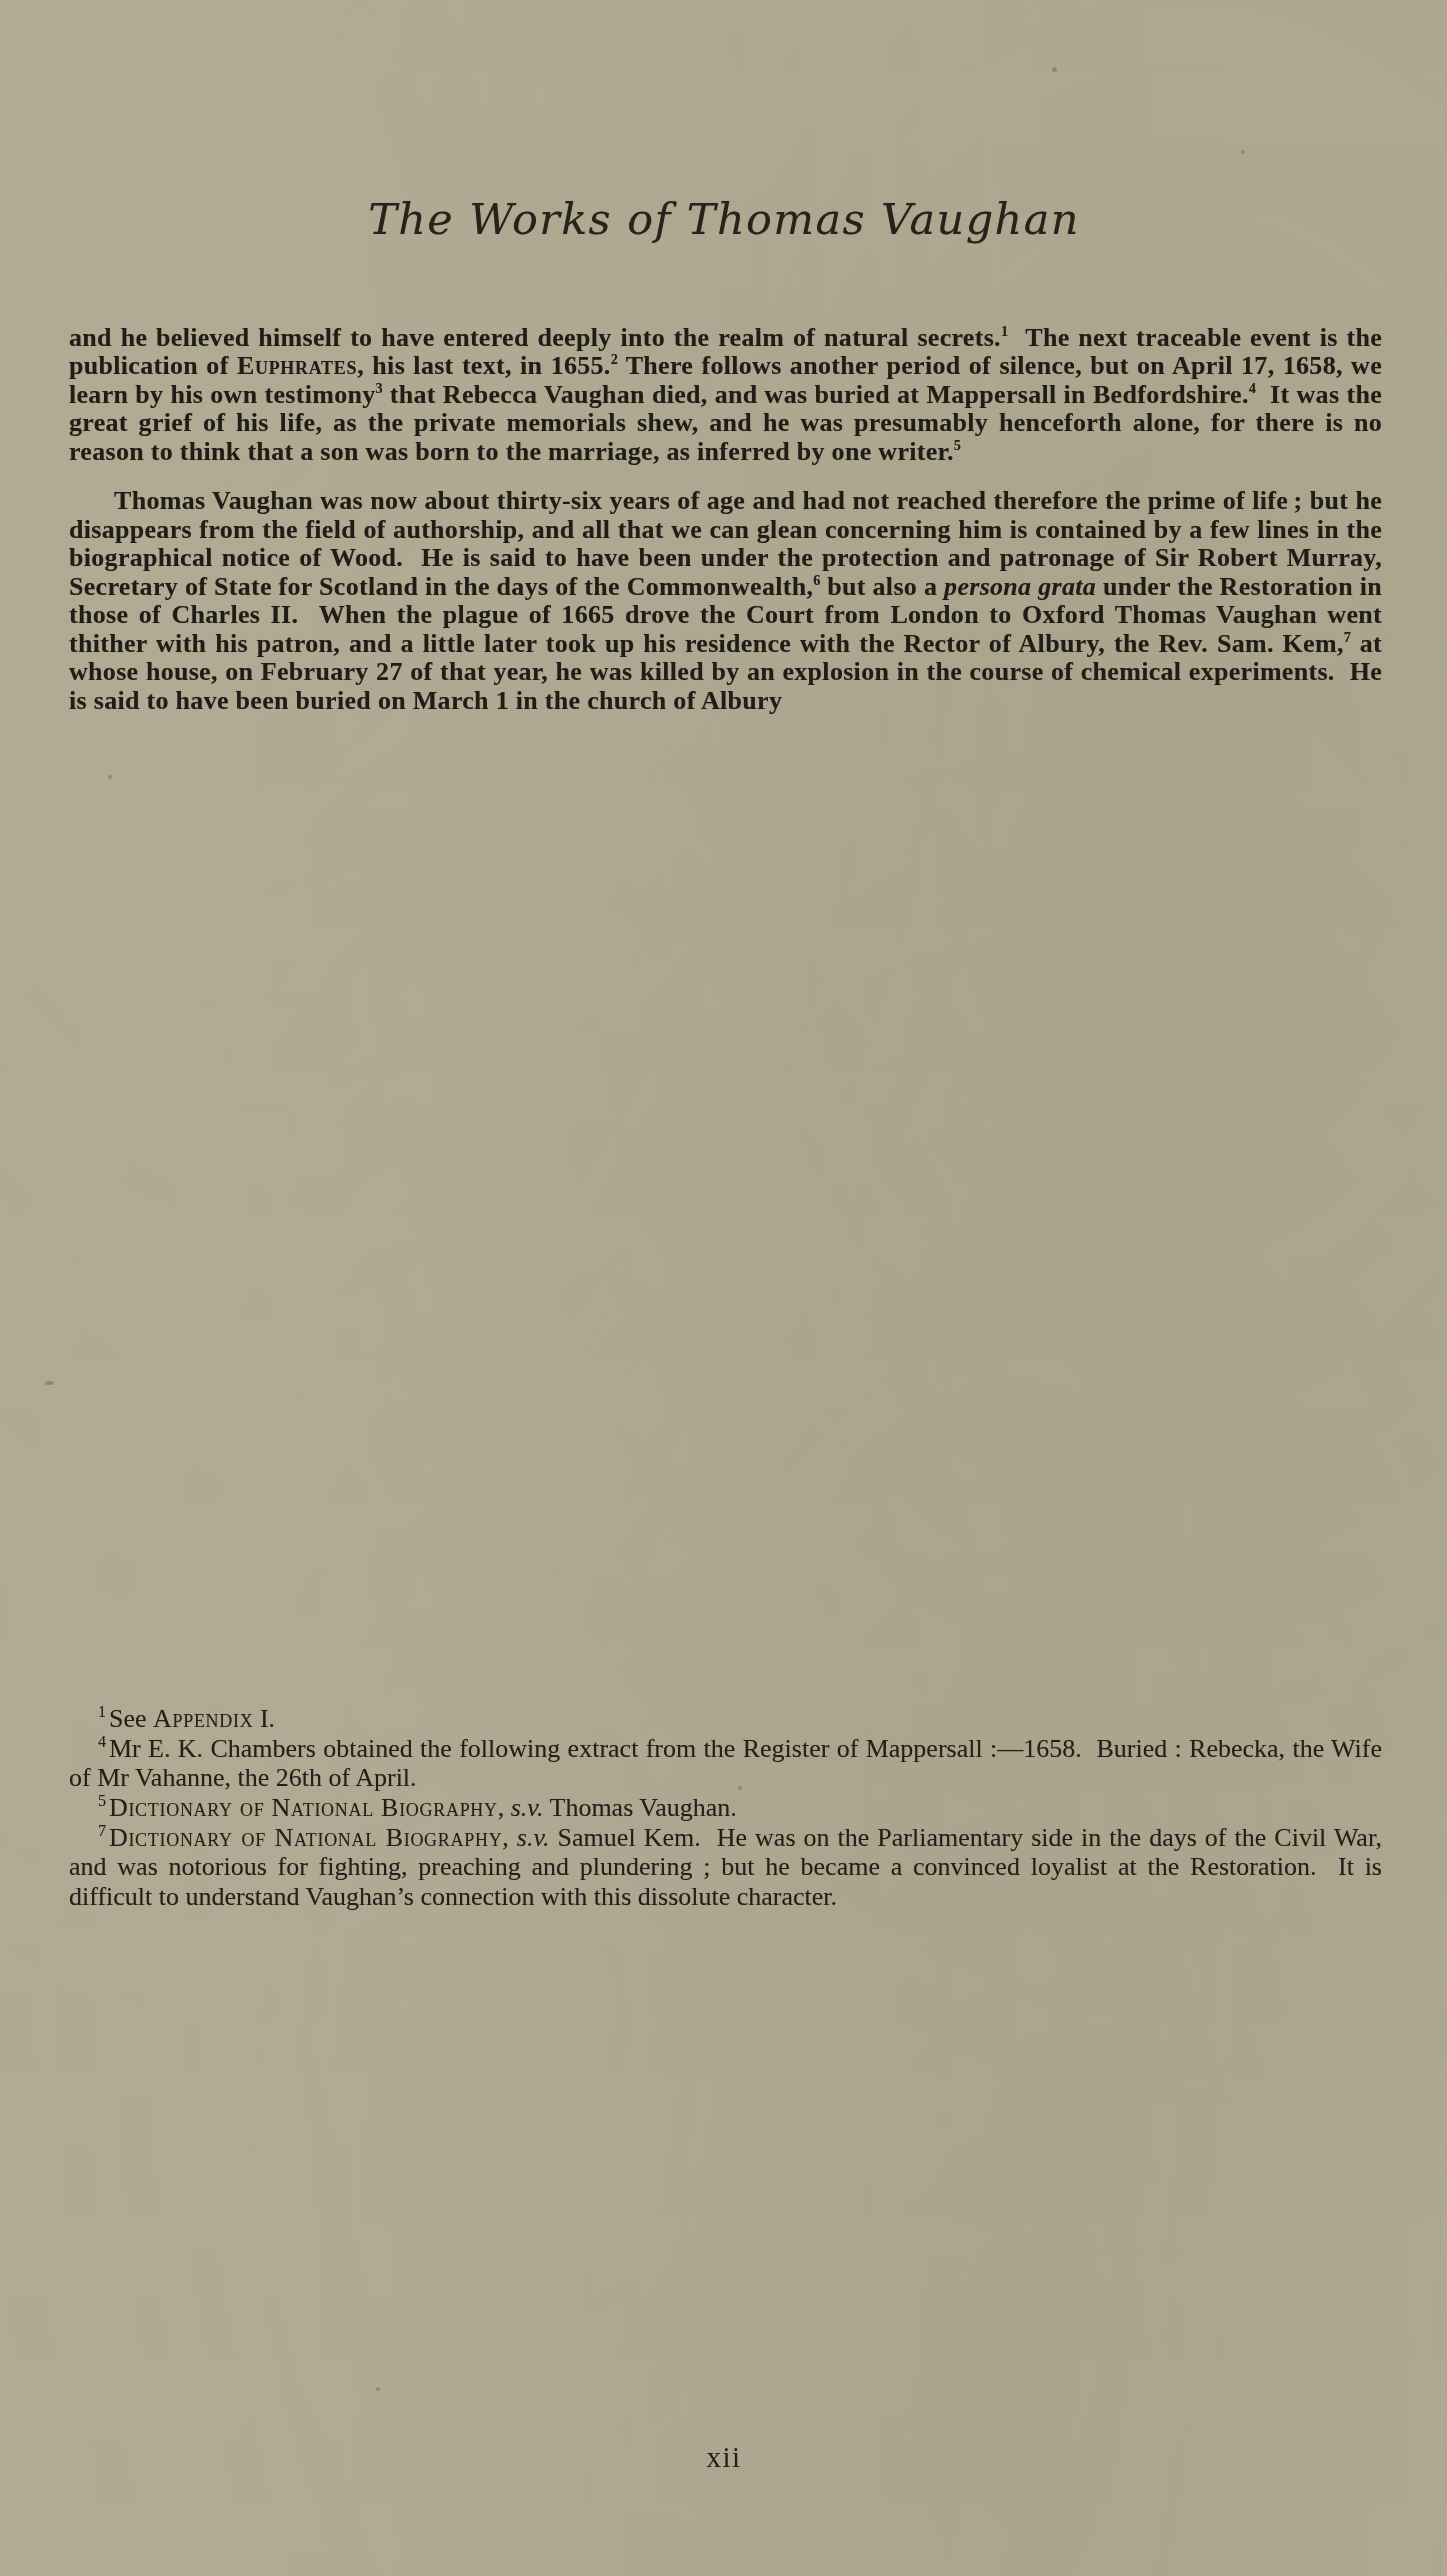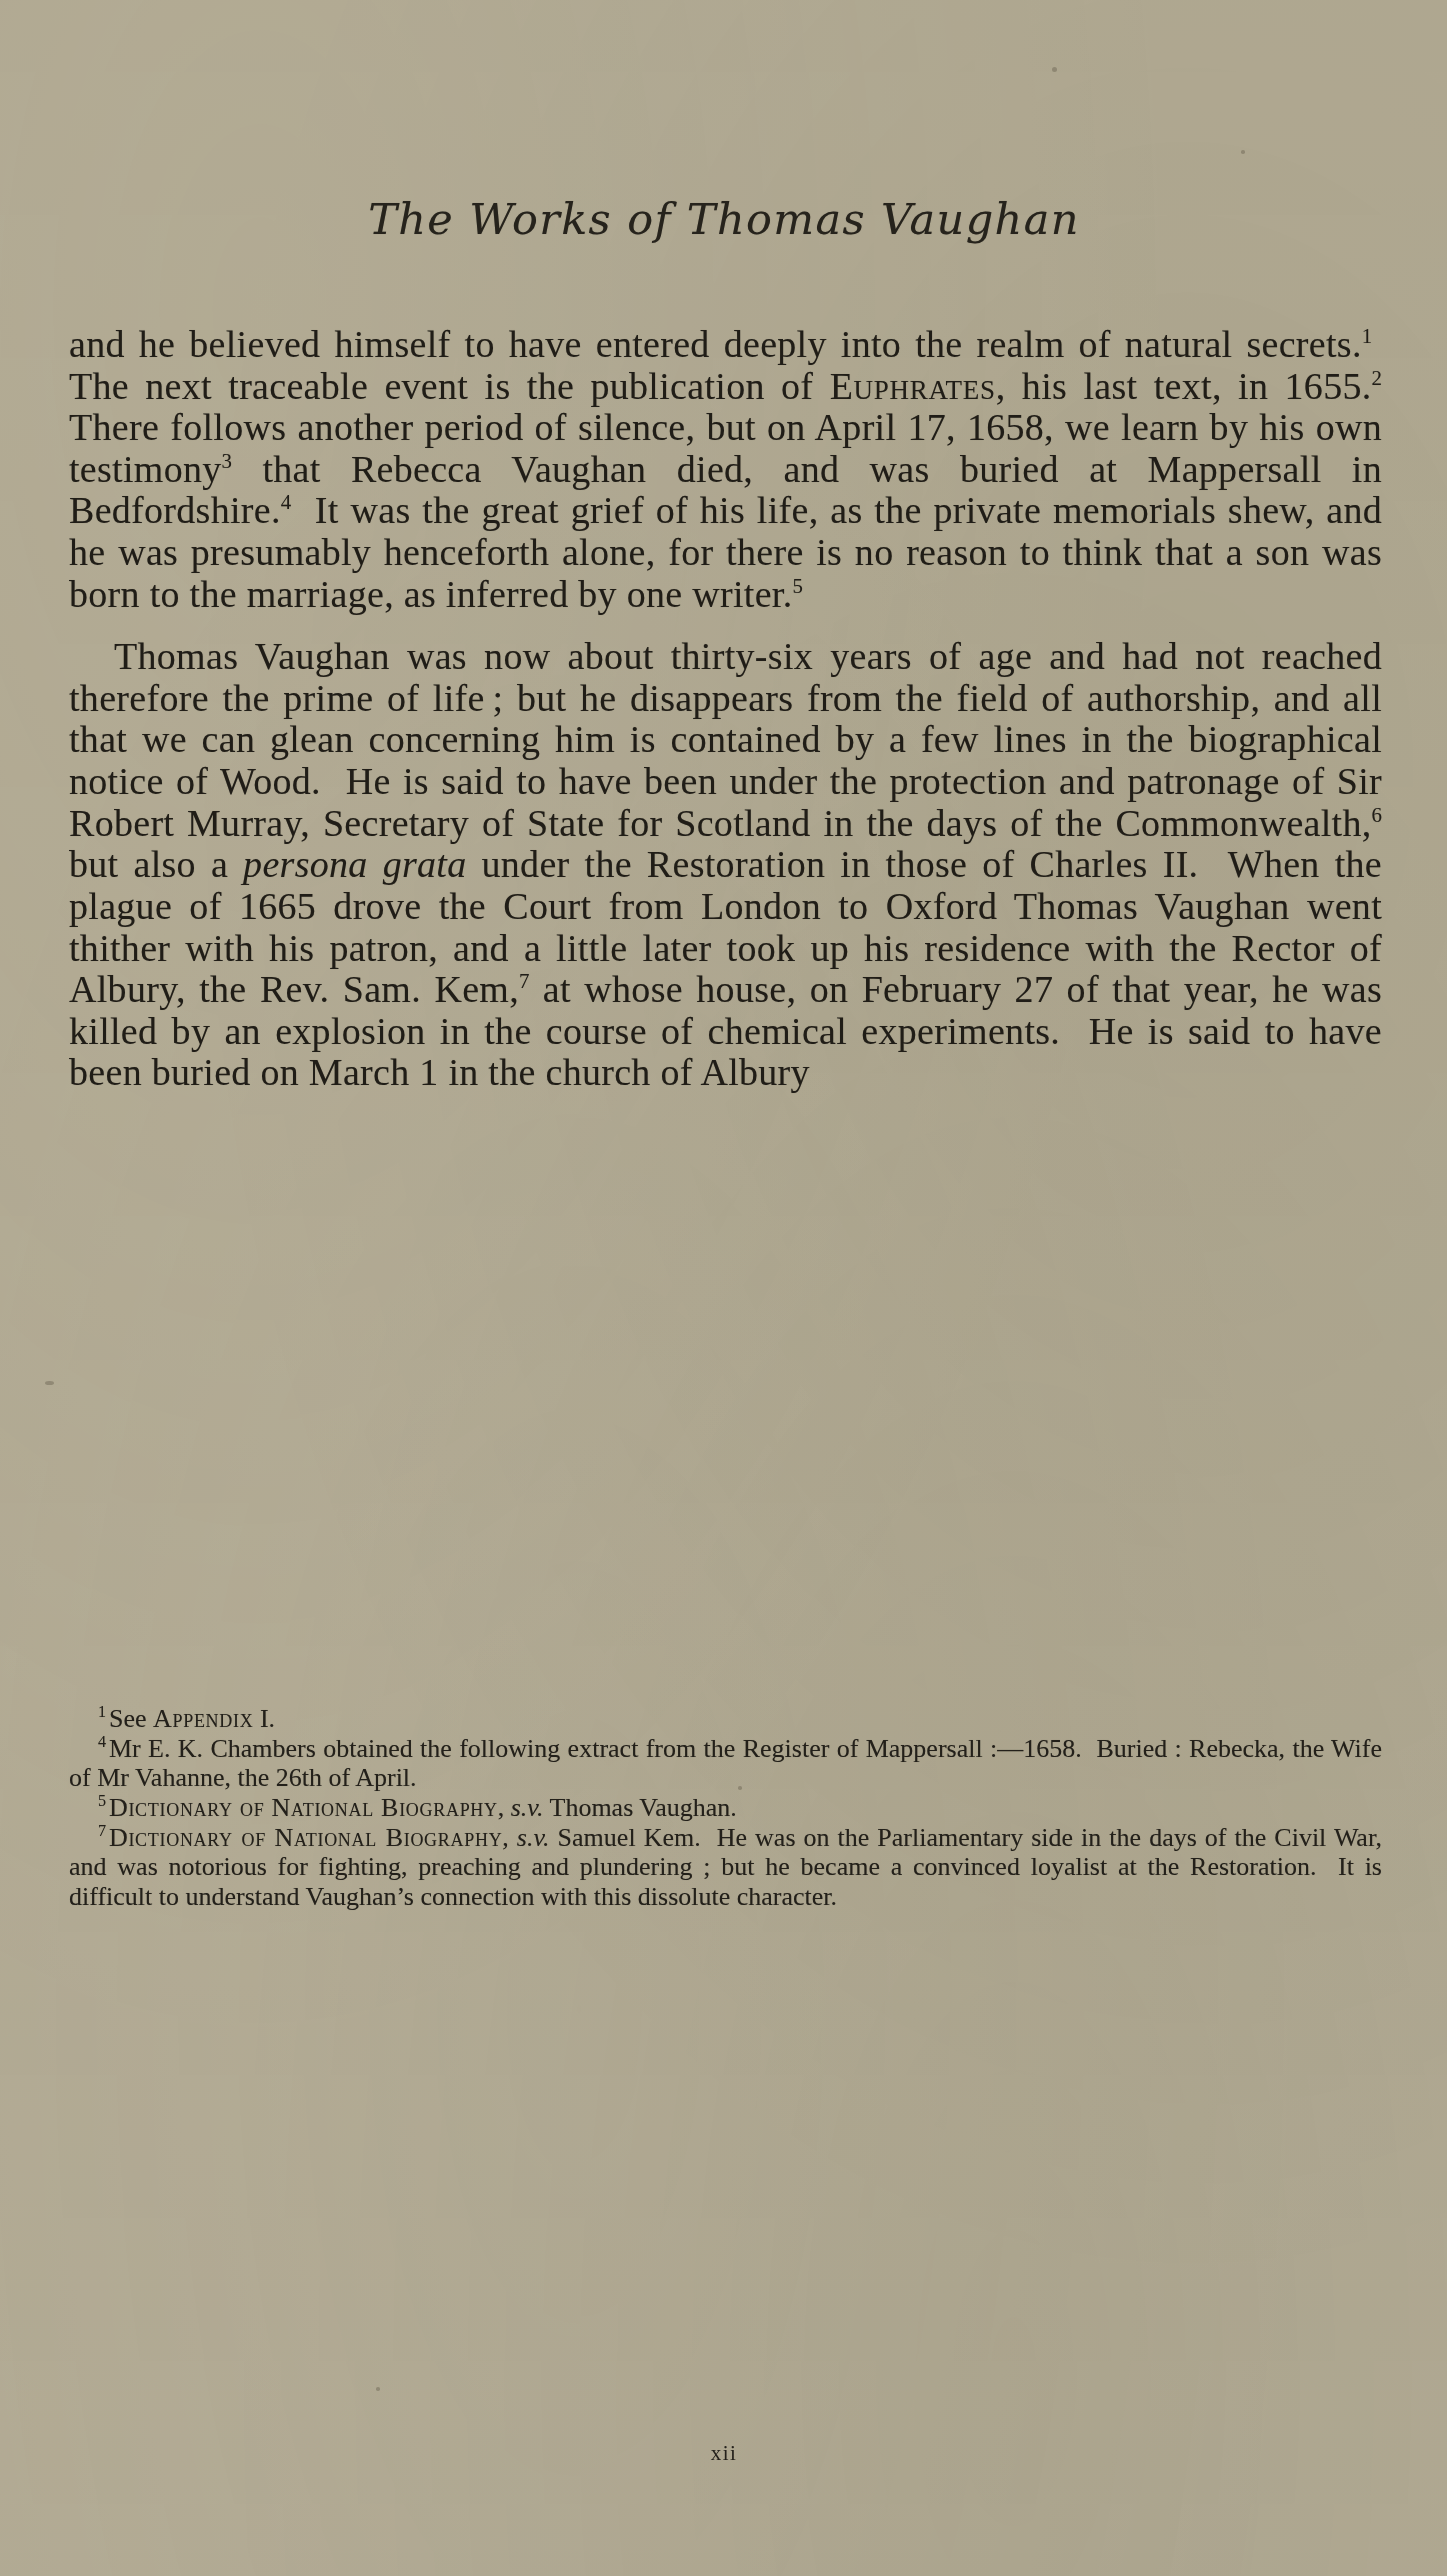--- a/index.html
+++ b/index.html
@@ -60,27 +60,28 @@
 
   .body-block {
     position: absolute;
     left: 69px;
     top: 324px;
     width: 1313px;
   }
 
   p.main {
     margin: 0;
-    font-size: 38px;
+    font-size: 26px;
     line-height: 1.095;
     text-align: justify;
     text-justify: inter-word;
     letter-spacing: 0.3px;
     color: #201d17;
     text-shadow: 0 0 0.7px rgba(32,29,23,0.30);
+    font-weight: bold;
   }
   p.main + p.main {
     margin-top: 21px;
   }
   p.main.indent {
     text-indent: 45px;
   }
   .sc {
     font-variant: small-caps;
     letter-spacing: 0.7px;
@@ -118,21 +119,21 @@
     line-height: 0;
     margin-right: 2.9px;
   }
 
   .folio {
     position: absolute;
     top: 2441px;
     left: 0;
     width: 1448px;
     text-align: center;
-    font-size: 21px;
+    font-size: 29px;
     letter-spacing: 1.4px;
     color: #24211b;
   }
 </style>
 </head>
 <body>
 
 <div class="page">
 
   <div class="paper-grain"></div>

